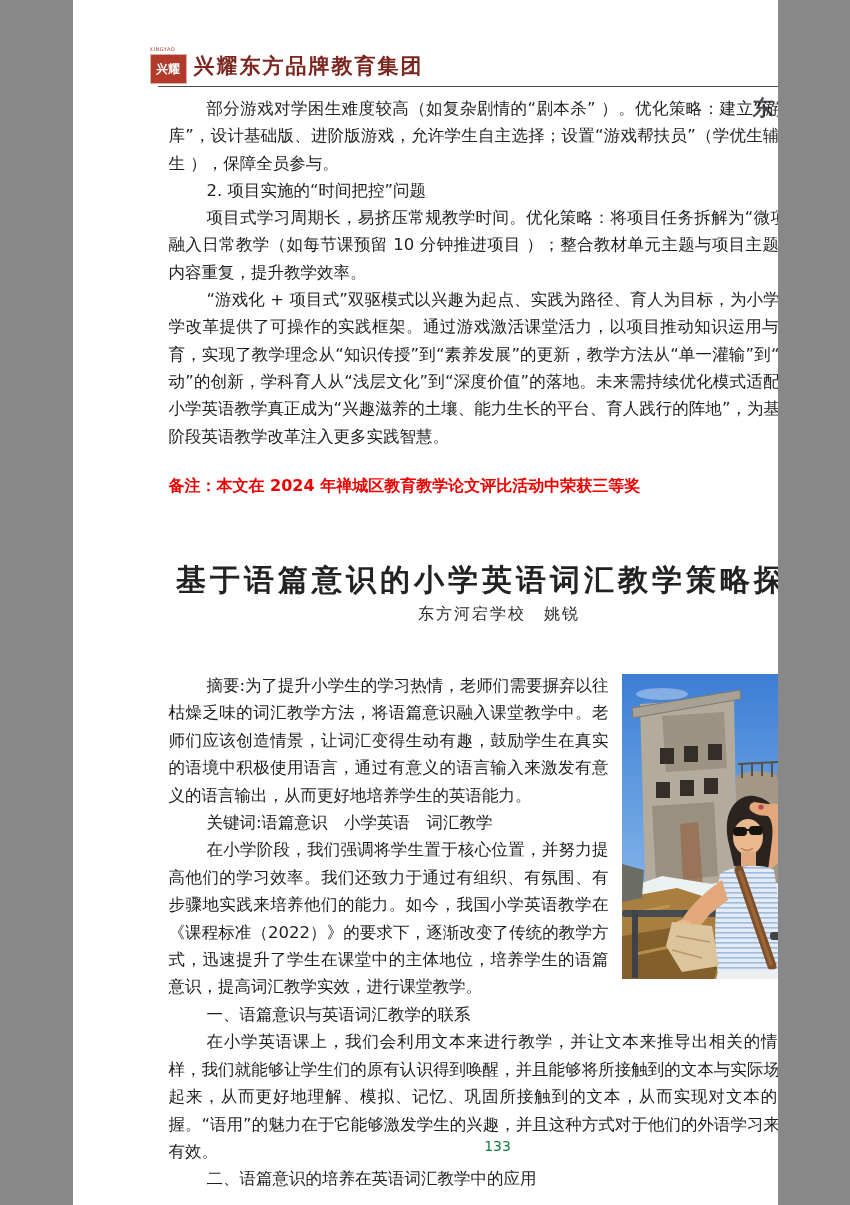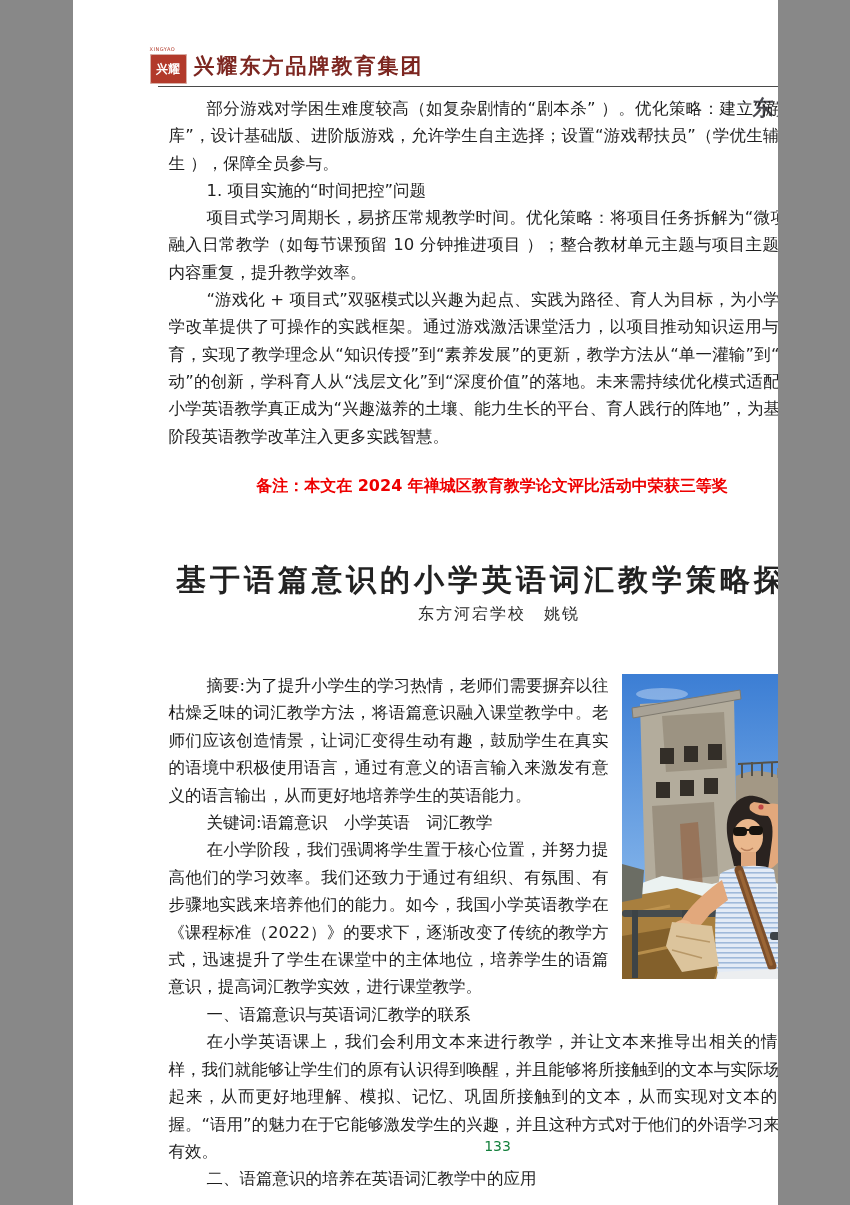--- a/index.html
+++ b/index.html
@@ -22,21 +22,21 @@
     color:#7c2620; letter-spacing:2px;
     font-family:"DejaVu Serif","Liberation Serif",serif;}
   .school{position:absolute; right:6px; top:3px; font-size:21px; font-weight:bold;
     color:#4b4b52; letter-spacing:3px;
     font-family:"DejaVu Serif","Liberation Serif",serif;margin-top:41px;}
   
   .sec1{position:absolute; left:96px; top:95px; width:661px;
     font-size:16.5px; line-height:27.3px; text-align:justify;}
   .sec1 p{margin:0; text-indent:2.3em;}
   .note{position:absolute; left:96px; top:476px; width:661px;
-    font-size:16px; font-weight:bold; color:#ee0000; text-align:center;
+    font-size:16px; font-weight:bold; color:#ee0000; text-align:left;
     padding-right:14px; box-sizing:border-box;}
   
   .a2-title{position:absolute; left:96px; top:560px; width:661px; text-align:center;
     font-size:30px; font-weight:bold; letter-spacing:4px; color:#222;
     font-family:"DejaVu Serif","Liberation Serif",serif;}
   .a2-byline{position:absolute; left:96px; top:604px; width:661px; text-align:center;
     font-size:16px; letter-spacing:2px; color:#2a2a2a;
     font-family:"DejaVu Serif","Liberation Serif",serif;}
   .a2-body{position:absolute; left:96px; top:652px; width:661px;
     font-size:16.5px; line-height:27.4px; text-align:justify;margin-top:20px;}
@@ -61,21 +61,21 @@
 
   <div class="header">
     <span class="logo-sub">XINGYAO</span>
     <span class="logo">兴耀</span>
     <span class="brand">兴耀东方品牌教育集团</span>
     <span class="school">东方河宕学校</span>
   </div>
 
   <div class="sec1">
     <p>部分游戏对学困生难度较高（如复杂剧情的“剧本杀” ）。优化策略：建立“游戏分层库”，设计基础版、进阶版游戏，允许学生自主选择；设置“游戏帮扶员”（学优生辅助学困生 ），保障全员参与。</p>
-    <p>1. 项目实施的“时间把控”问题</p>
+    <p>2. 项目实施的“时间把控”问题</p>
     <p>项目式学习周期长，易挤压常规教学时间。优化策略：将项目任务拆解为“微项目”，融入日常教学（如每节课预留 10 分钟推进项目 ）；整合教材单元主题与项目主题，避免内容重复，提升教学效率。</p>
     <p>“游戏化 + 项目式”双驱模式以兴趣为起点、实践为路径、育人为目标，为小学英语教学改革提供了可操作的实践框架。通过游戏激活课堂活力，以项目推动知识运用与素养培育，实现了教学理念从“知识传授”到“素养发展”的更新，教学方法从“单一灌输”到“多元互动”的创新，学科育人从“浅层文化”到“深度价值”的落地。未来需持续优化模式适配性，让小学英语教学真正成为“兴趣滋养的土壤、能力生长的平台、育人践行的阵地”，为基础教育阶段英语教学改革注入更多实践智慧。</p>
   </div>
 
   <div class="note">备注：本文在 2024 年禅城区教育教学论文评比活动中荣获三等奖</div>
 
   <div class="a2-title">基于语篇意识的小学英语词汇教学策略探究</div>
   <div class="a2-byline">东方河宕学校　姚锐</div>
 
   <div class="a2-body">

